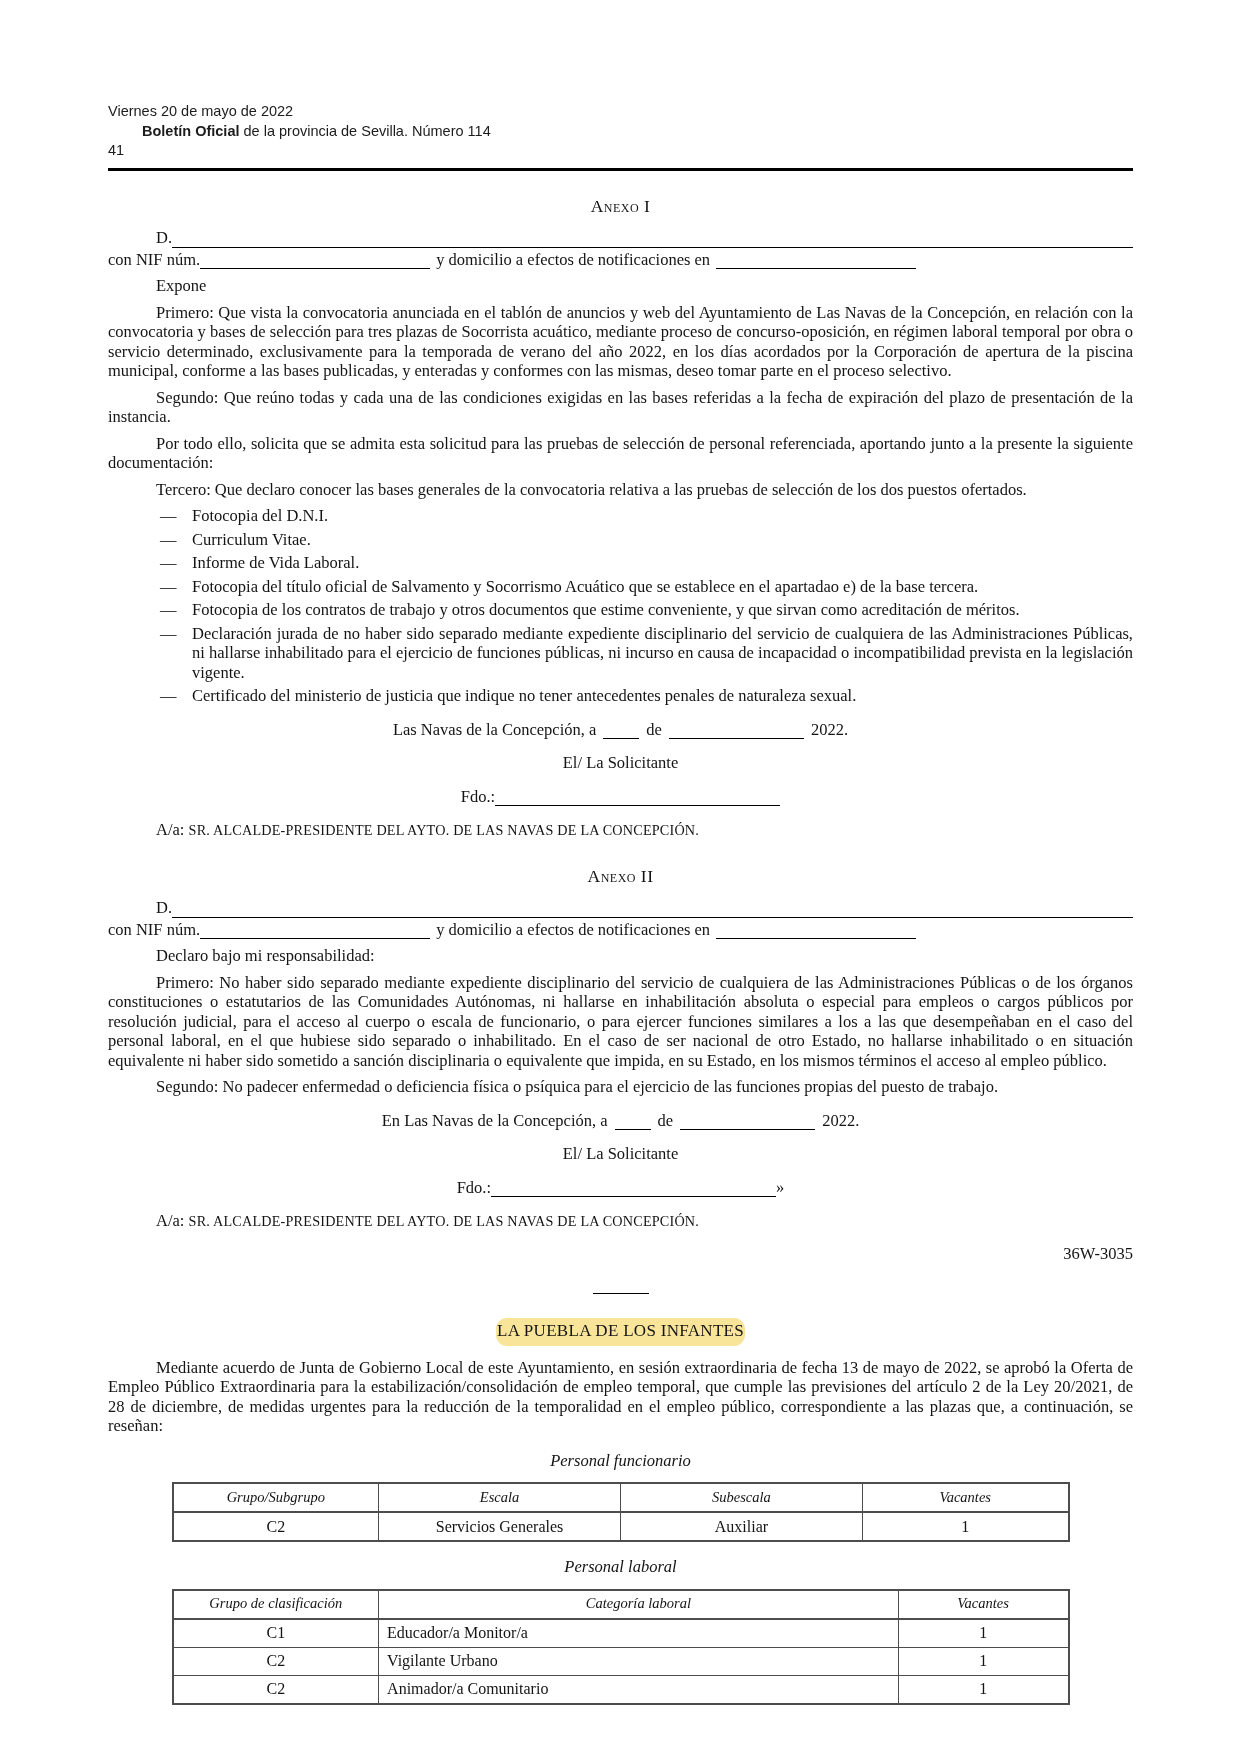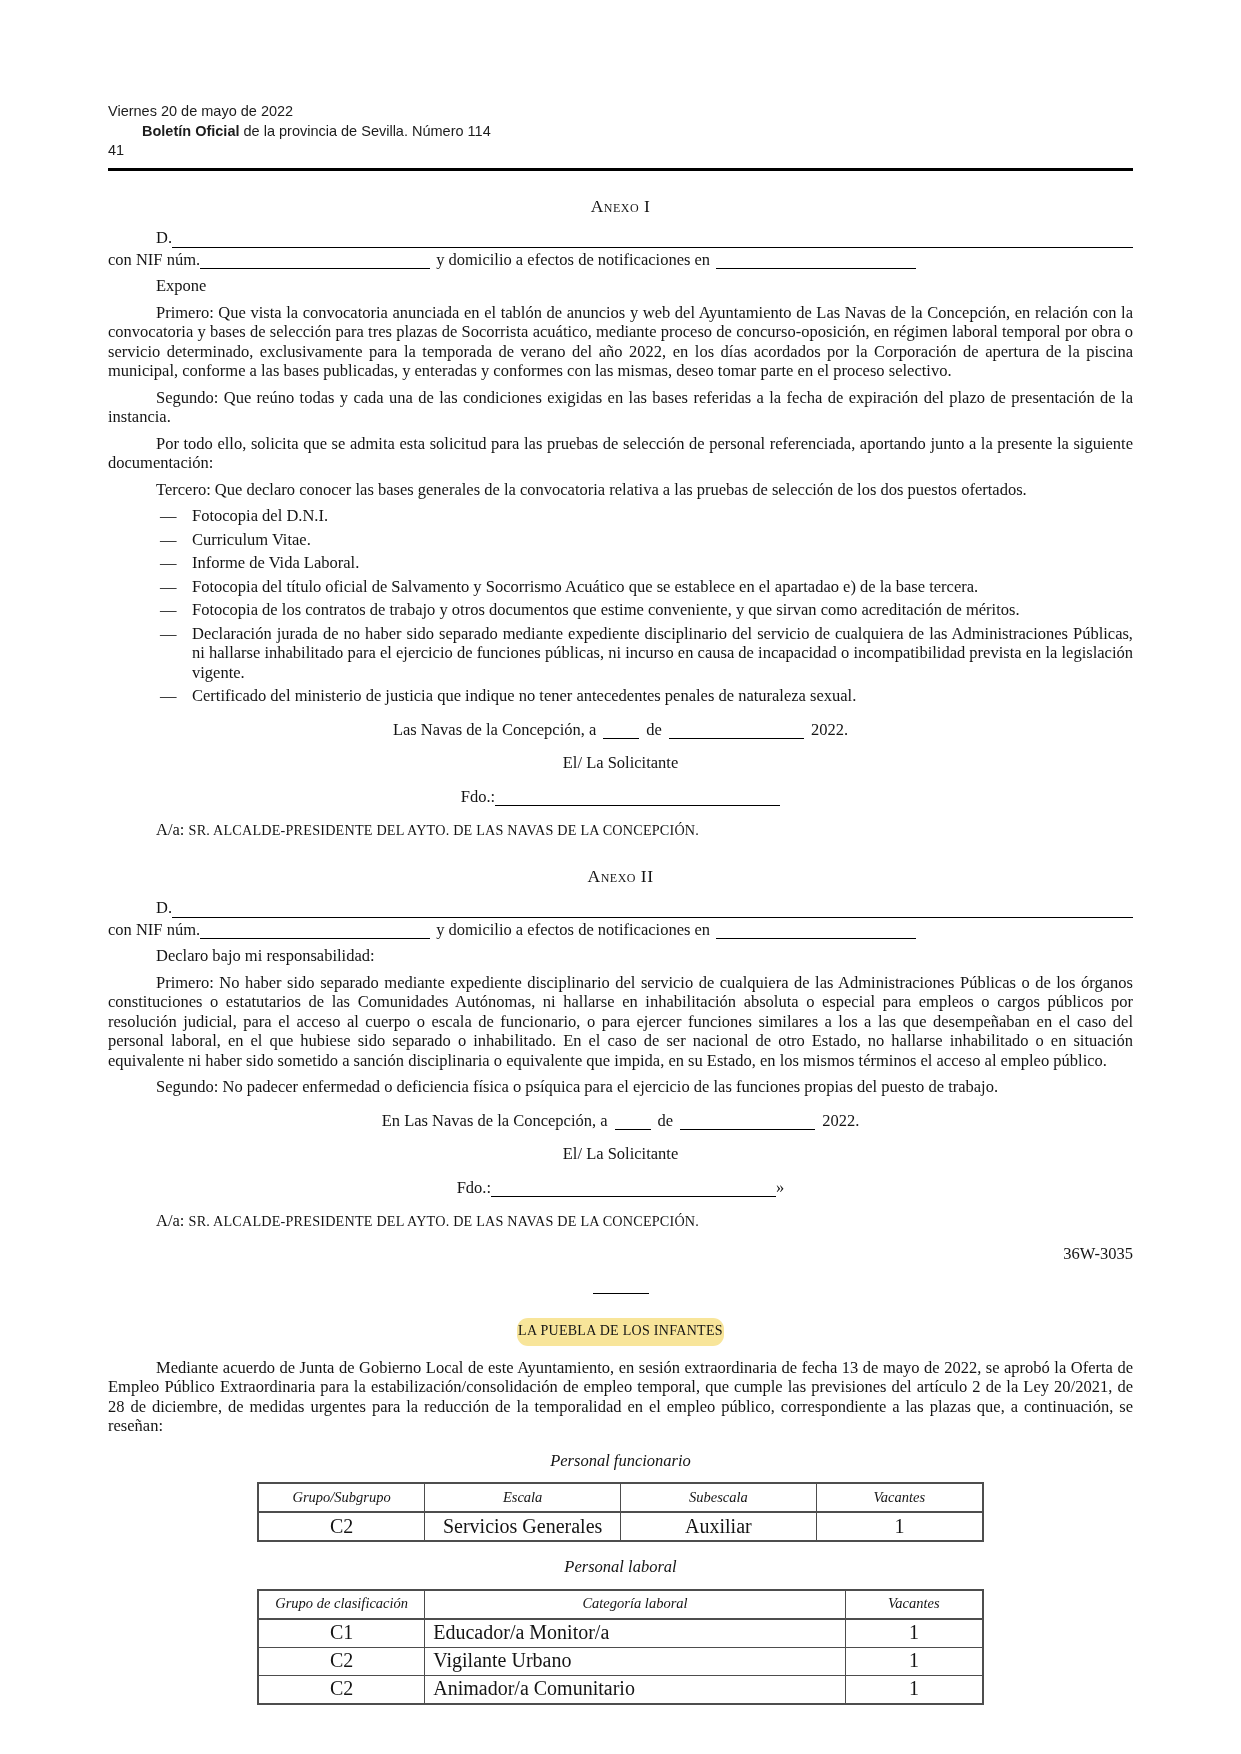--- a/index.html
+++ b/index.html
@@ -46,31 +46,31 @@
   .center-line{display:flex;justify-content:center;align-items:flex-end;margin:14px 0;}
   
   .aa-line{margin:12px 0;padding-left:48px;text-align:left;}
   .caps-small{font-size:14.2px;letter-spacing:.2px;}
   .closing{margin:14px 0;padding-left:48px;text-align:left;}
   .ref{text-align:right;margin:12px 0 10px;}
   .divider{width:56px;border-top:1.4px solid #000;margin:30px auto 24px;}
   .hl-title{text-align:center;margin:20px 0 12px;}
   .hl-title span{
     display:inline-block;background:#f8e59a;border-radius:11px;
-    padding:3px 1px 5px;font-size:14px;letter-spacing:.3px;
+    padding:3px 1px 5px;font-size:17px;letter-spacing:.3px;
   }
   .caption{text-align:center;font-style:italic;margin:15px 0 12px;font-size:16.5px;}
   
   table.plazas{
-    border-collapse:collapse;margin:12px auto;width:727px;
+    border-collapse:collapse;margin:12px auto;width:898px;
     border:2px solid #4d4d4d;
   }
   table.plazas th,table.plazas td{
     border:1px solid #4d4d4d;height:25px;padding:1px 8px;
-    text-align:center;font-size:20px;
+    text-align:center;font-size:16px;
   }
   table.plazas th{
     font-weight:normal;font-style:italic;font-size:14.5px;
     border-bottom:2px solid #4d4d4d;
   }
   table.plazas td.cat{text-align:left;}
 </style>
 </head>
 <body>
 

